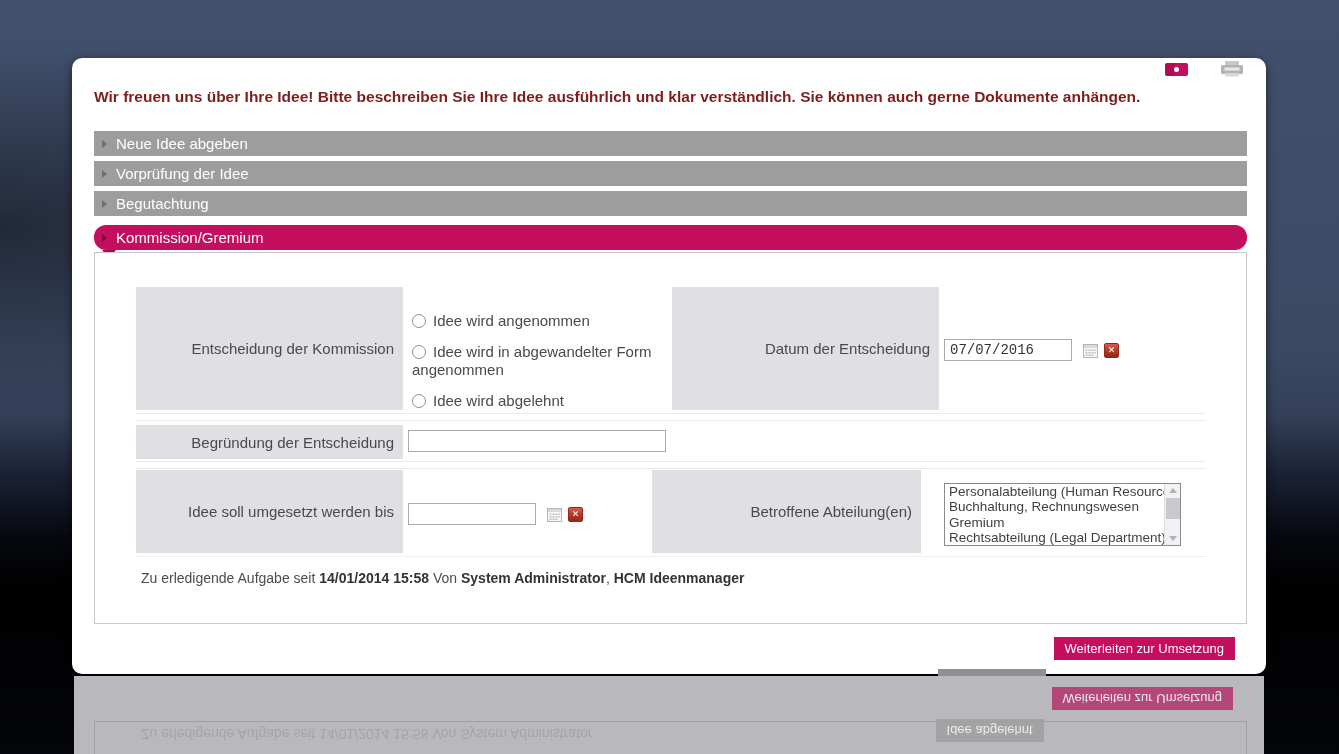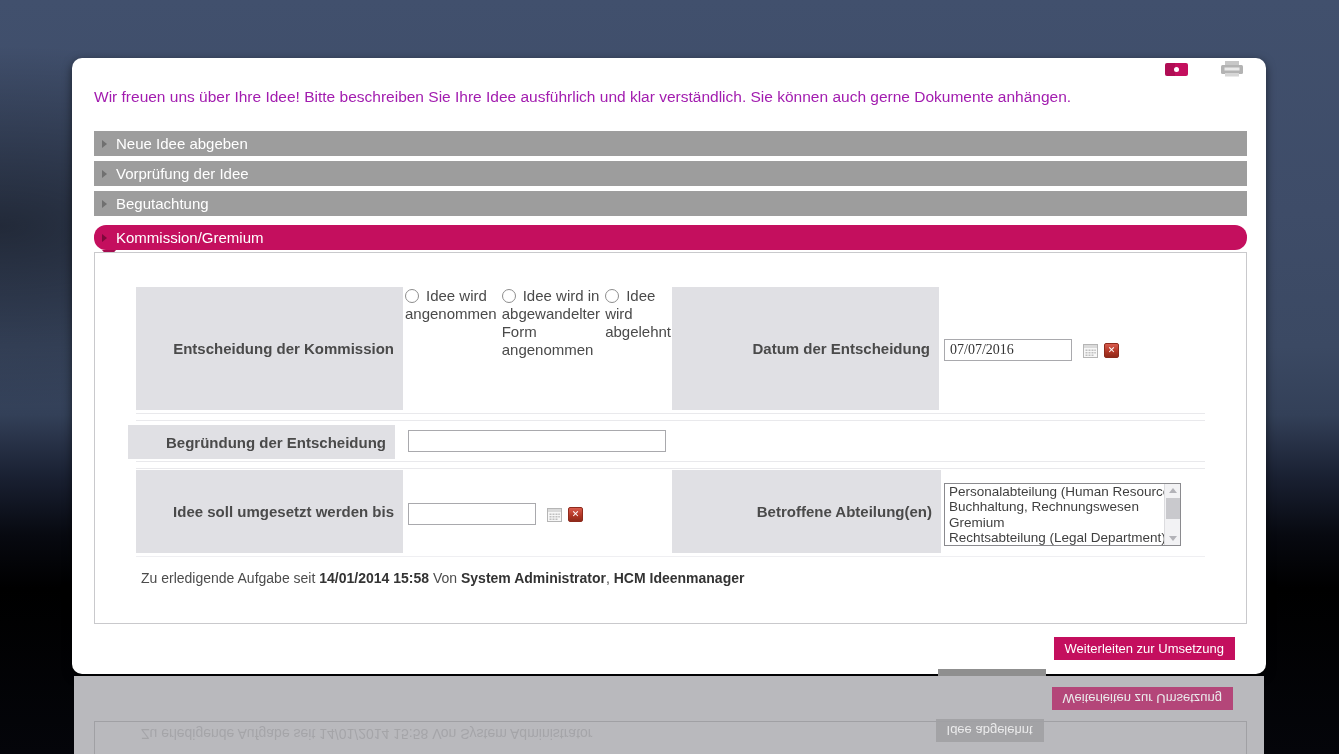--- a/index.html
+++ b/index.html
@@ -25,53 +25,53 @@
   
   .card{position:absolute;left:72px;top:58px;width:1194px;height:616px;background:#fff;
     border-radius:10px;box-shadow:0 3px 10px rgba(0,0,0,0.55);}
 
   .topbar-icons{position:absolute;top:3px;right:22px;height:18px;display:flex;align-items:flex-start;gap:32px;}
   .flag{position:relative;display:inline-block;width:23px;height:13px;margin-top:2px;background:var(--accent);border-radius:2px;cursor:pointer;}
   .flag::before{content:"";position:absolute;left:0;top:0;width:10px;height:13px;background:rgba(0,0,0,0.10);border-radius:2px 0 0 2px;}
   .flag-dot{position:absolute;left:9px;top:4px;width:5px;height:5px;background:#fff;border-radius:50%;}
   .printer{display:inline-block;cursor:pointer;}
 
-  .intro{position:absolute;left:22px;top:30px;width:1150px;font-size:15.5px;font-weight:normal;color:#a21caf;}
+  .intro{position:absolute;left:22px;top:30px;width:1150px;font-size:15.5px;font-weight:bold;color:#7f1d1d;}
 
   
   .acc{position:absolute;left:22px;width:1153px;height:25px;background:var(--header_gray);
     color:#fff;font-size:15px;display:flex;align-items:center;padding-left:22px;cursor:pointer;}
   .acc-1{top:73px;} .acc-2{top:103px;} .acc-3{top:133px;} .acc-4{top:167px;background:var(--accent);border-radius:12px;}
   .chev{position:absolute;left:8px;top:50%;margin-top:-4px;width:0;height:0;
     border-left:5px solid rgba(40,40,40,0.38);border-top:4px solid transparent;border-bottom:4px solid transparent;}
   .acc-4 .chev{border-left-color:rgba(40,0,15,0.45);}
   .acc-pointer{position:absolute;left:30px;top:192px;width:0;height:0;
     border-left:7px solid transparent;border-right:7px solid transparent;border-top:8px solid #a50d50;}
 
   
   .panel{position:absolute;left:22px;top:194px;width:1153px;height:372px;border:1px solid #c9c9cc;background:#fff;}
 
   .cell-label{position:absolute;background:var(--label_bg);color:#4a4a4a;font-size:15px;
-    display:flex;align-items:center;justify-content:flex-end;text-align:right;padding-right:9px;font-weight:bold;}
+    display:flex;align-items:center;justify-content:flex-end;text-align:right;padding-right:9px;}
   .lbl-decision{left:64px;top:229px;width:267px;height:123px;}
   .lbl-date{left:600px;top:229px;width:267px;height:123px;}
-  .lbl-reason{left:56px;top:367px;width:267px;height:34px;}
+  .lbl-reason{left:64px;top:367px;width:267px;height:34px;}
   .lbl-implement{left:64px;top:412px;width:267px;height:83px;}
-  .lbl-departments{left:600px;top:412px;width:269px;height:83px;}
+  .lbl-departments{left:580px;top:412px;width:269px;height:83px;}
 
   .sep{position:absolute;left:64px;width:1069px;height:1px;background:#e9e9ec;}
   .sep-1{top:355px;} .sep-2{top:362px;} .sep-3{top:403px;} .sep-4{top:410px;} .sep-5{top:498px;background:#efeff2;}
 
   .radio-group{position:absolute;left:340px;top:229px;width:252px;height:123px;
-    display:flex;flex-direction:row;justify-content:center;gap:5px;}
+    display:flex;flex-direction:column;justify-content:flex-end;gap:13px;}
   .radio-item{font-size:15px;color:#4a4a4a;line-height:18px;cursor:default;}
   .radio{display:inline-block;width:14px;height:14px;border:1px solid #8d8d8d;border-radius:50%;
     background:#fff;margin-right:7px;vertical-align:-2px;cursor:pointer;}
 
-  .txt{position:absolute;height:22px;border:1px solid #a9a9ad;background:#fff;font-family:Liberation Serif, serif;
+  .txt{position:absolute;height:22px;border:1px solid #a9a9ad;background:#fff;font-family:Liberation Mono, monospace;
     font-size:14px;color:#333;padding:0 5px;outline:none;}
   .txt-date{left:872px;top:281px;width:128px;}
   .txt-reason{left:336px;top:372px;width:258px;}
   .txt-implement{left:336px;top:445px;width:128px;}
 
   .cal{position:absolute;width:15px;height:15px;cursor:pointer;}
   .cal-date{left:1011px;top:285px;} .cal-implement{left:475px;top:449px;}
   .xicon{position:absolute;width:15px;height:15px;border:1px solid #8e2a1c;border-radius:2px;
     background:linear-gradient(180deg,#d85b4d 0%,#b03524 60%,#8f2a1a 100%);
     color:#fff;font-size:9px;font-weight:bold;line-height:13px;text-align:center;cursor:pointer;}

